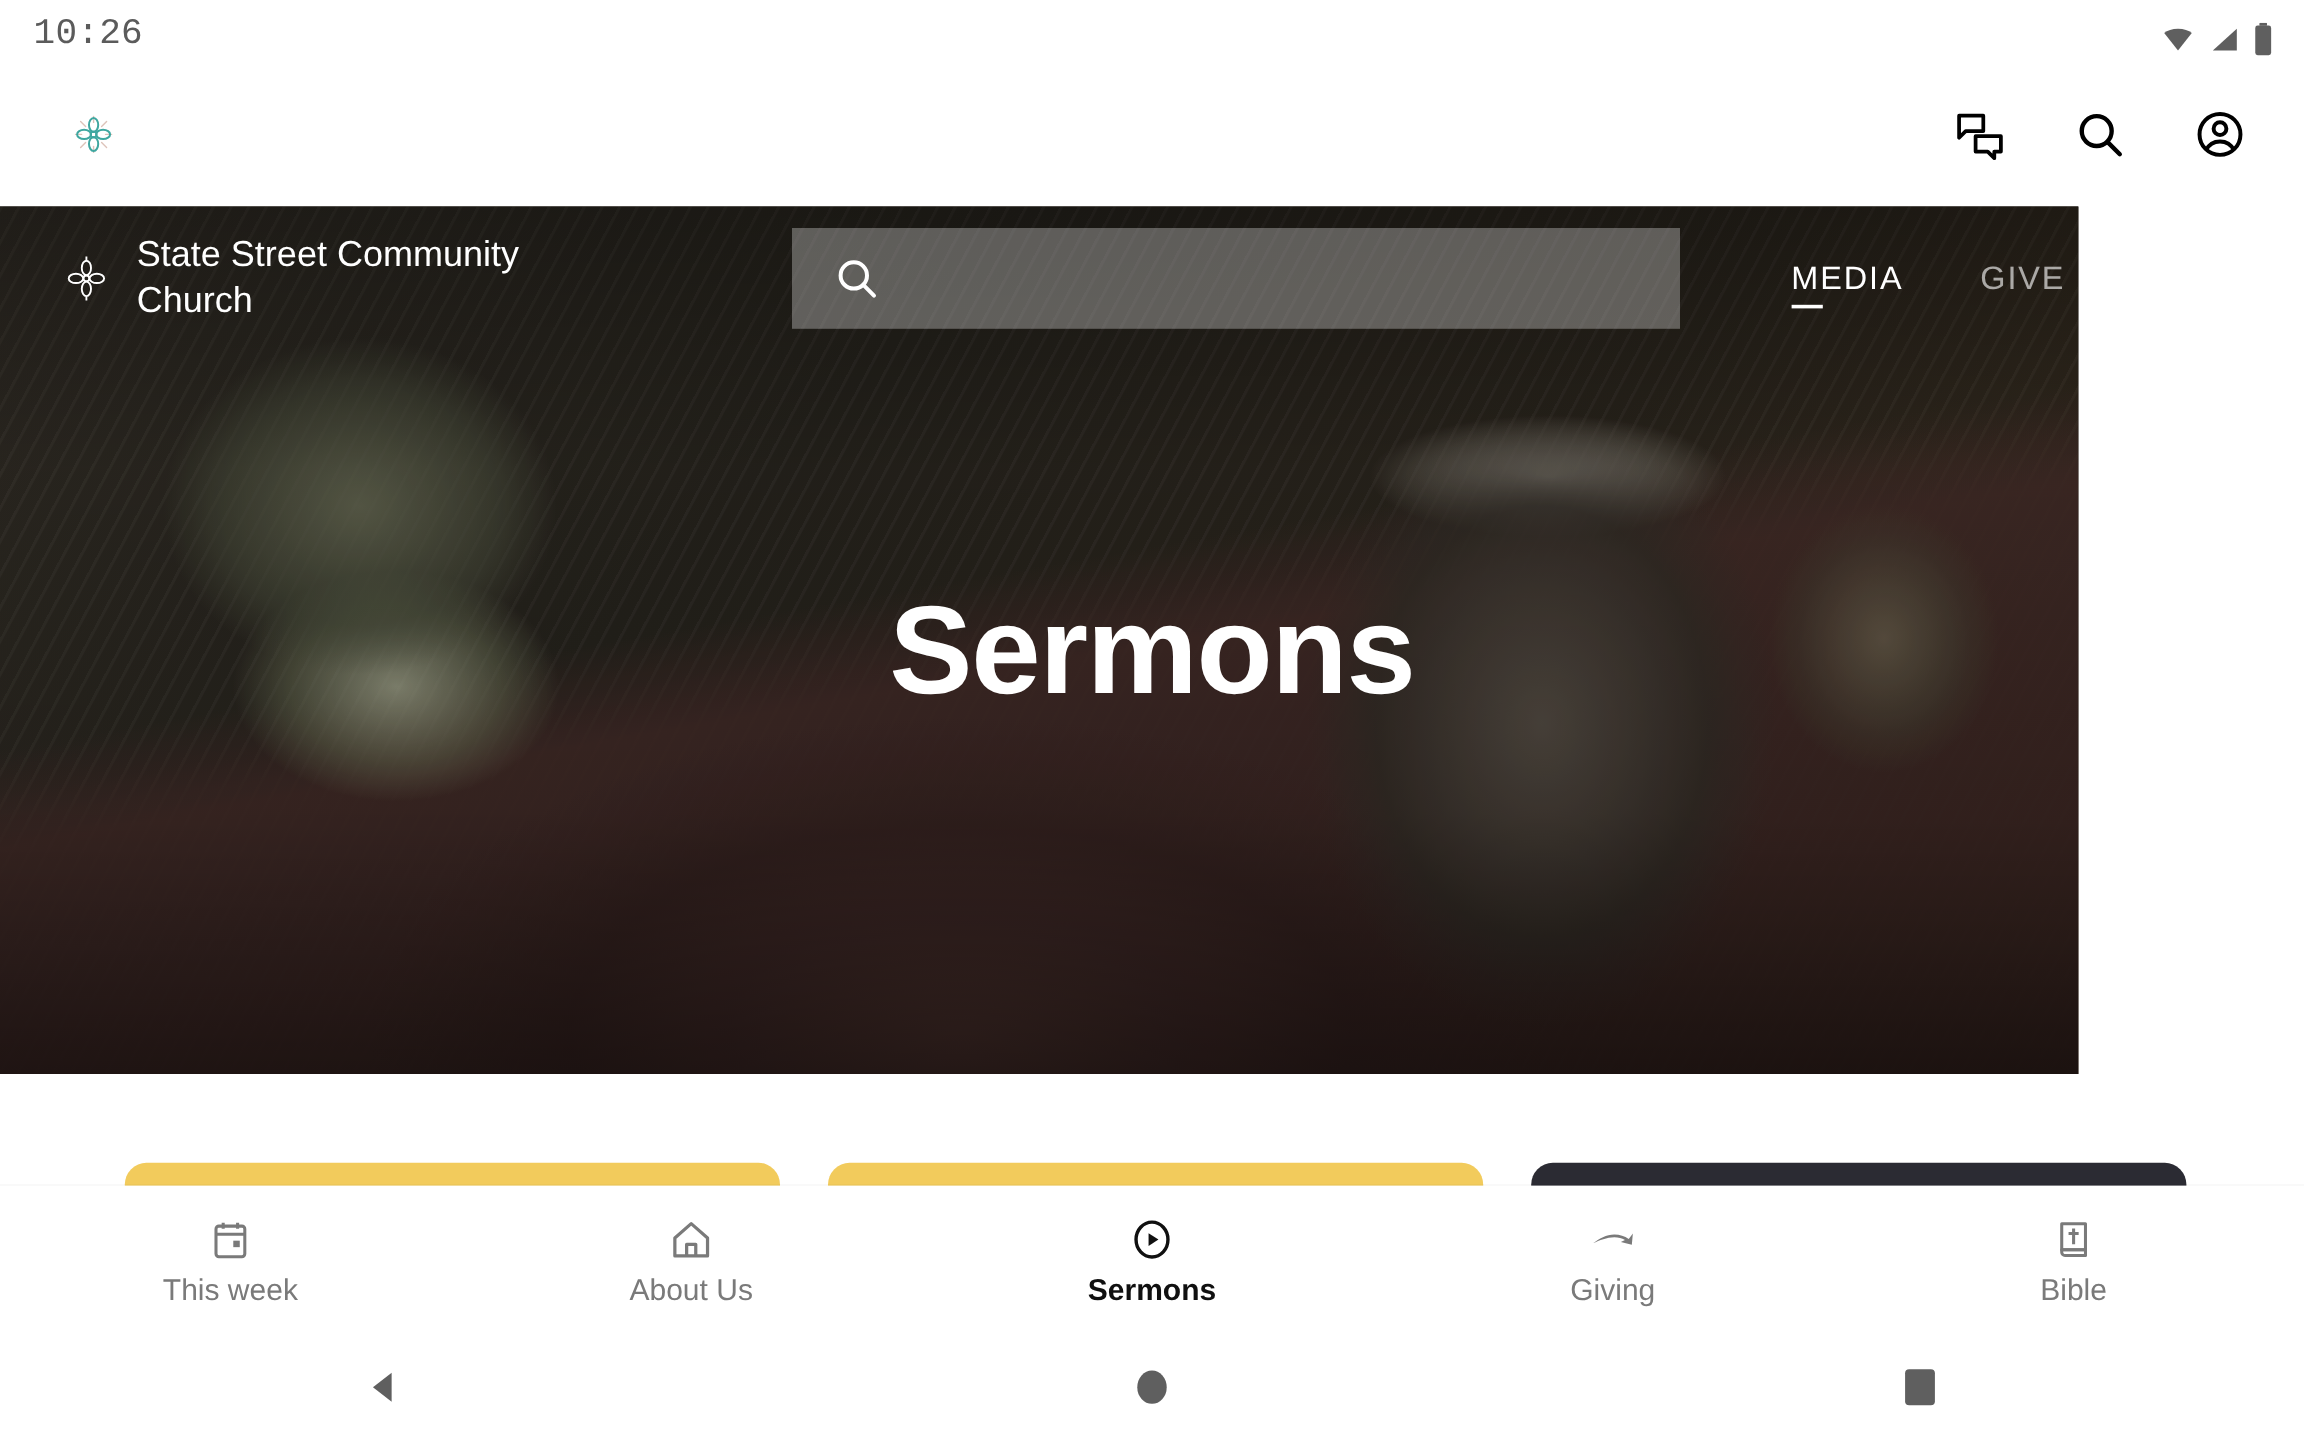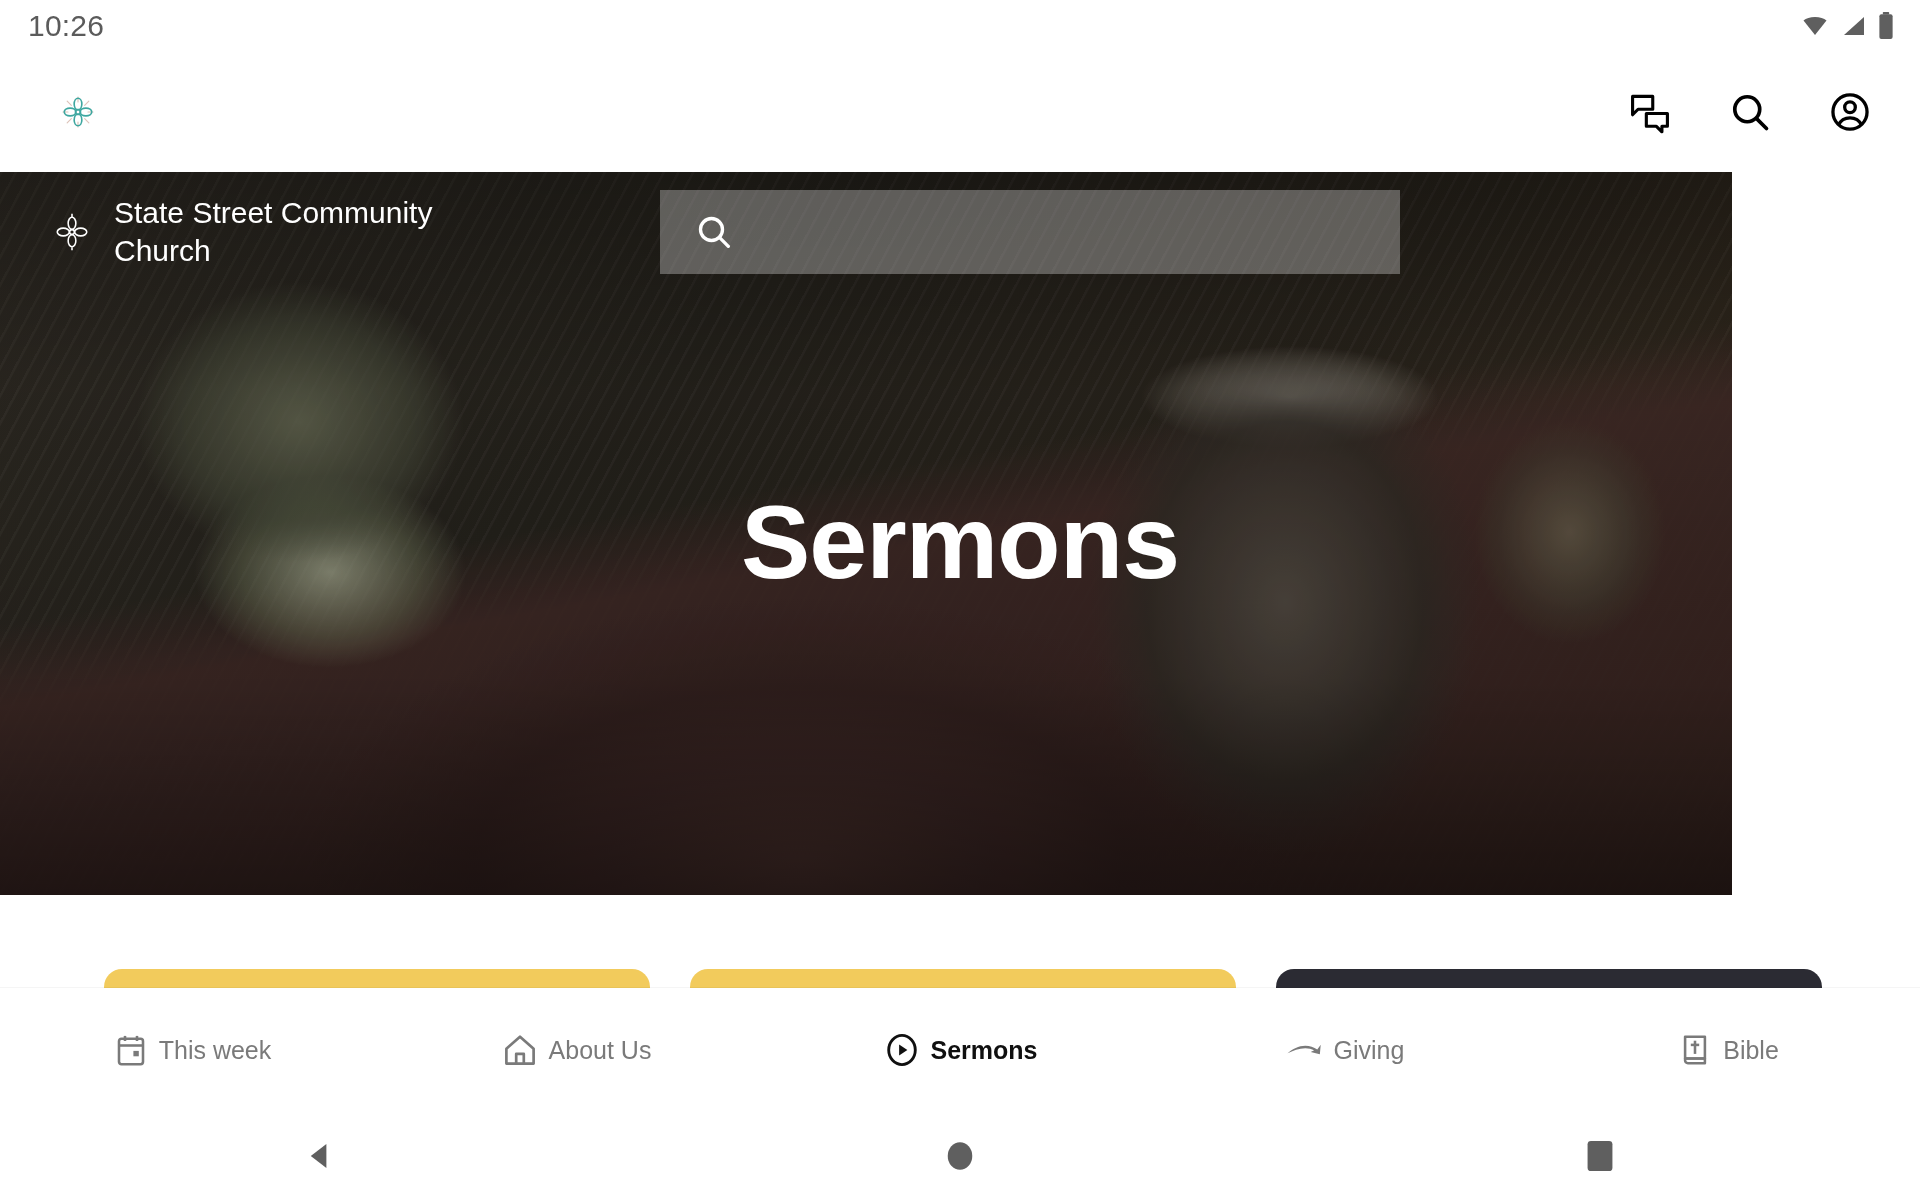--- a/index.html
+++ b/index.html
@@ -19,24 +19,24 @@
     background: #ffffff;
   }
 
   
   .status-bar {
     position: absolute;
     top: 0; left: 0;
     width: 1920px;
     height: 52px;
     display: flex;
-    align-items: center;
     justify-content: space-between;
-    padding: 0 26px 0 28px;
-    background: #ffffff;
+    padding: 14px 26px 0 28px;
+    background: #ffffff;
+    font-family: Liberation Mono, monospace;
   }
   .status-clock {
     font-size: 30px;
     color: #5b5b5b;
     letter-spacing: 0.2px;
     line-height: 1;
   }
   .status-icons {
     display: flex;
     align-items: center;
@@ -232,20 +232,21 @@
     height: 124px;
     background: #ffffff;
     display: flex;
     align-items: center;
     box-shadow: 0 -1px 0 rgba(0,0,0,0.04);
     z-index: 5;
   }
   .nav-item {
     flex: 1 1 0;
     display: flex;
+    flex-direction: column;
     align-items: center;
     justify-content: center;
     gap: 10px;
     cursor: pointer;
   }
   .nav-item .nav-glyph { height: 40px; display: flex; align-items: center; justify-content: center; }
   .nav-item .nav-glyph svg { display: block; }
   .nav-label {
     font-size: 25px;
     color: #7a7a7a;
@@ -371,20 +372,25 @@
       <div class="hero-search">
         <span>
           <svg width="40" height="40" viewBox="0 0 24 24" fill="none" stroke="#ffffff" stroke-width="2" stroke-linecap="round">
             <circle cx="10.5" cy="10.5" r="6.6"></circle>
               <line x1="15.4" y1="15.4" x2="20.6" y2="20.6"></line>
           </svg>
         </span>
         <input class="hero-search-input" type="text" value="" placeholder="" style="">
       </div>
 
+      <div class="hero-nav">
+        <span class="hero-nav-link is-active">MEDIA</span>
+        <span class="hero-nav-link">GIVE</span>
+        <span class="hero-nav-link">APP</span>
+      </div>
     </div>
 
     <div class="hero-title">Sermons</div>
   </div>
 
   <div class="content-strip">
     <div class="card-row">
       <div class="sermon-card tone-gold"></div>
       <div class="sermon-card tone-gold"></div>
       <div class="sermon-card tone-dark"></div>

